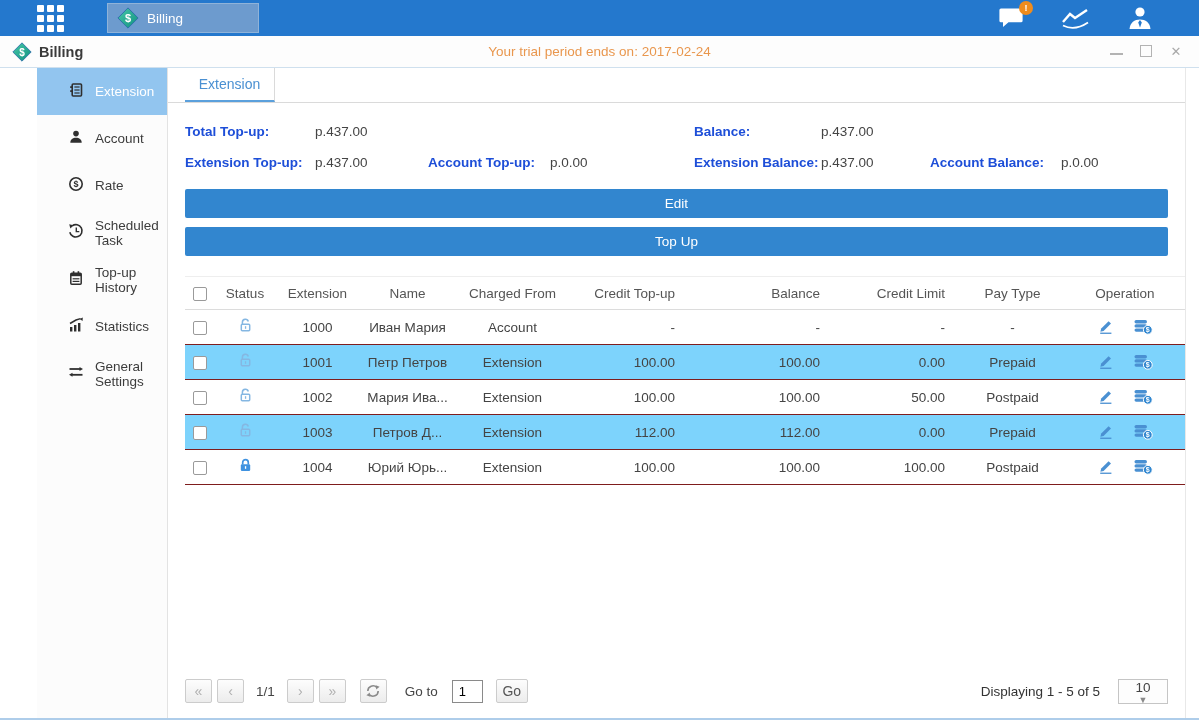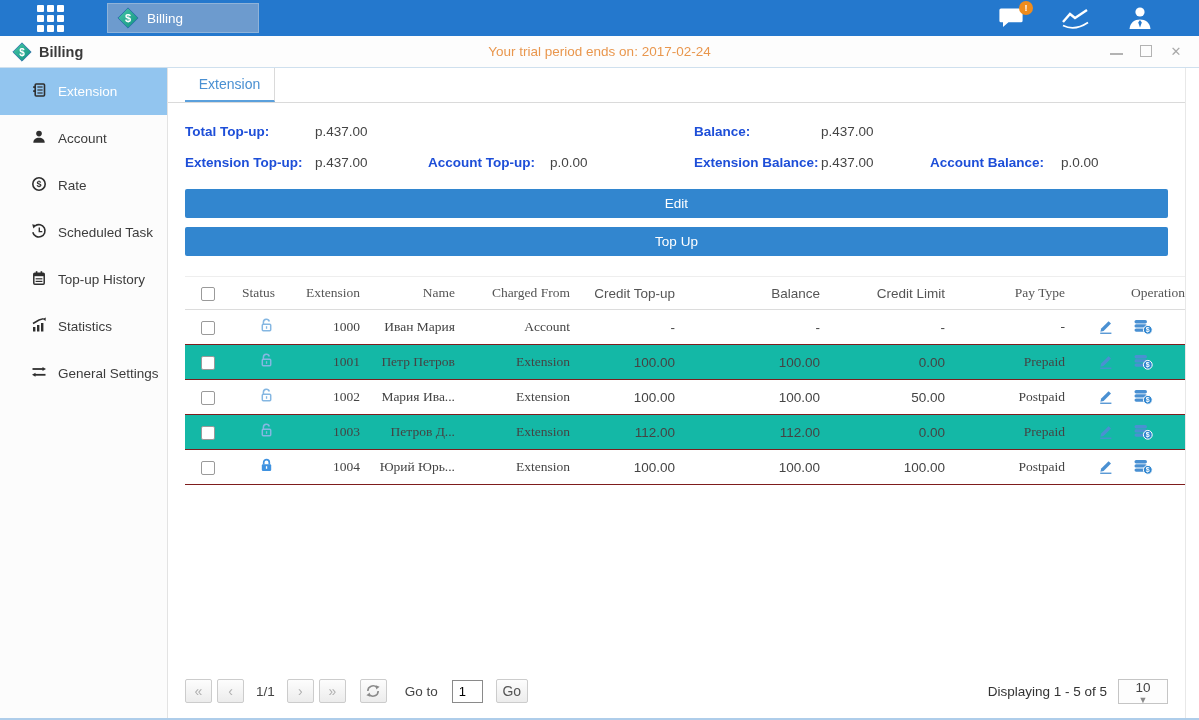--- a/index.html
+++ b/index.html
@@ -29,21 +29,21 @@
   .app-title { font-weight:bold; font-size:14.5px; color:#3a3a3a; }
   .trial-notice { position:absolute; left:0; right:0; text-align:center;
     color:#e9974e; font-size:13.5px; }
   .win-controls { margin-left:auto; display:flex; gap:17px; margin-right:16px; z-index:1; }
   .win-btn { width:14px; height:14px; display:flex; align-items:flex-end;
     justify-content:center; color:#a9a9a9; cursor:pointer; font-size:13px; }
   .win-min { border-bottom:2px solid #b3b3b3; height:10px; width:13px; }
   .win-max { border:1.5px solid #b3b3b3; width:12px; height:12px; }
 
   
-  .app-body { display:flex; height:650px; }
+  .app-body { display:flex; height:650px;padding-left:37px; }
   .sidebar { width:168px; background:#fcfcfc; border-right:1px solid #e3e3e3; }
   .side-item { height:47px; display:flex; align-items:center; padding-left:31px;
     gap:11px; color:#3c3c3c; cursor:pointer; }
   .side-item.active { background:#92c5ef; color:#fff; }
   .side-item svg { flex:0 0 auto; }
   .bottom-strip { height:2px; background:#aecdea; }
 
   .main { flex:1; display:flex; flex-direction:column; background:#fff;
     margin-right:13px; border-right:1px solid #e8e8e8; }
 
@@ -66,43 +66,43 @@
   .btn-blue { background:#3286cf; color:#fff; border:none; height:29px;
     padding:0 13px; font-size:13.5px; border-radius:2px; cursor:pointer;
     font-family:inherit; }
 
   
   .table-wrap { margin:20px 0 0 17px; }
   table { border-collapse:collapse; table-layout:fixed; width:1000px; }
   thead th { height:33px; font-weight:normal; color:#555;
     border-top:1px solid #eee; border-bottom:1px solid #dcdcdc; }
   tbody td { height:35px; border-bottom:1px solid #7f1d1d; color:#444; }
-  tr.alt { background:#14b8a6; }
-  .ta-c { text-align:right;font-family:Liberation Serif, serif; } .ta-r { text-align:right; padding-right:15px; }
+  tr.alt { background:#7dd3fc; }
+  .ta-c { text-align:center; } .ta-r { text-align:right; padding-right:15px; }
   .cb { display:inline-block; width:14px; height:14px; border:1px solid #9a9a9a;
     border-radius:2px; background:#fff; cursor:pointer; vertical-align:middle; }
   .status-lock .lock-open, .status-lock .lock-closed { display:none; }
   .status-lock.unlocked .lock-open { display:inline; }
   .status-lock.locked .lock-closed { display:inline; }
   .op-cell { display:flex; align-items:center; justify-content:center; gap:20px; }
   .op-icon { cursor:pointer; display:flex; }
 
   
   .pagination { margin-top:auto; height:46px; display:flex; align-items:center;
     padding:0 17px 8px; }
   .pg-group { display:flex; align-items:center; gap:5px; }
   .pg-btn { width:27px; height:24px; background:linear-gradient(#fdfdfd,#ececec);
     border:1px solid #ccc; border-radius:2px; color:#b0b0b0; font-size:14px;
     display:flex; align-items:center; justify-content:center; cursor:pointer; }
   .page-label { margin:0 7px; color:#444; }
   .goto-label { margin-left:13px; margin-right:9px; color:#444; }
   .goto-input { width:31px; height:23px; border:1px solid #8a8a8a; padding-left:6px;
     font-size:13px; font-family:inherit; }
   .go-btn { margin-left:8px; width:32px; color:#555; }
-  .pg-right { margin-left:auto; display:flex; align-items:center; gap:11px; }
+  .pg-right { margin-left:auto; display:flex; align-items:center; gap:18px; }
   .displaying { color:#333; }
   .size-select { width:50px; height:25px; border:1px solid #c5c5c5; background:#fdfdfd;
     display:flex; align-items:center; justify-content:space-between; padding:0 7px;
     color:#444; cursor:pointer;flex-direction:column; }
   .size-arrow { color:#8a8a8a; font-size:9px; }
 </style>
 </head>
 <body>
 
 <div class="topbar">

